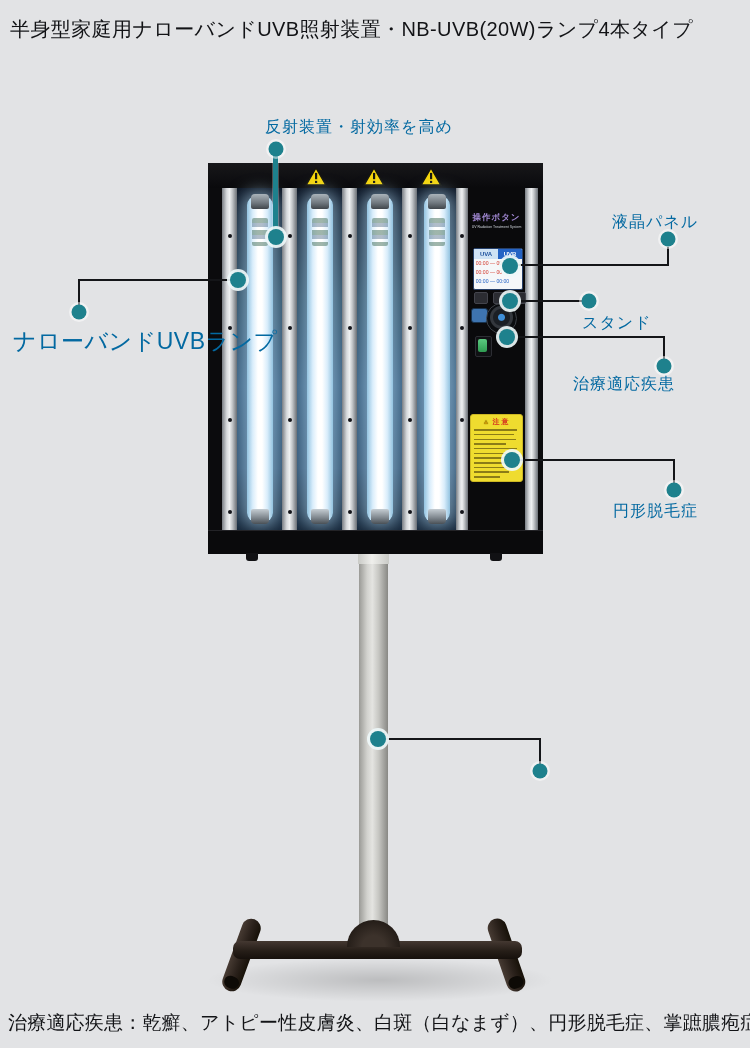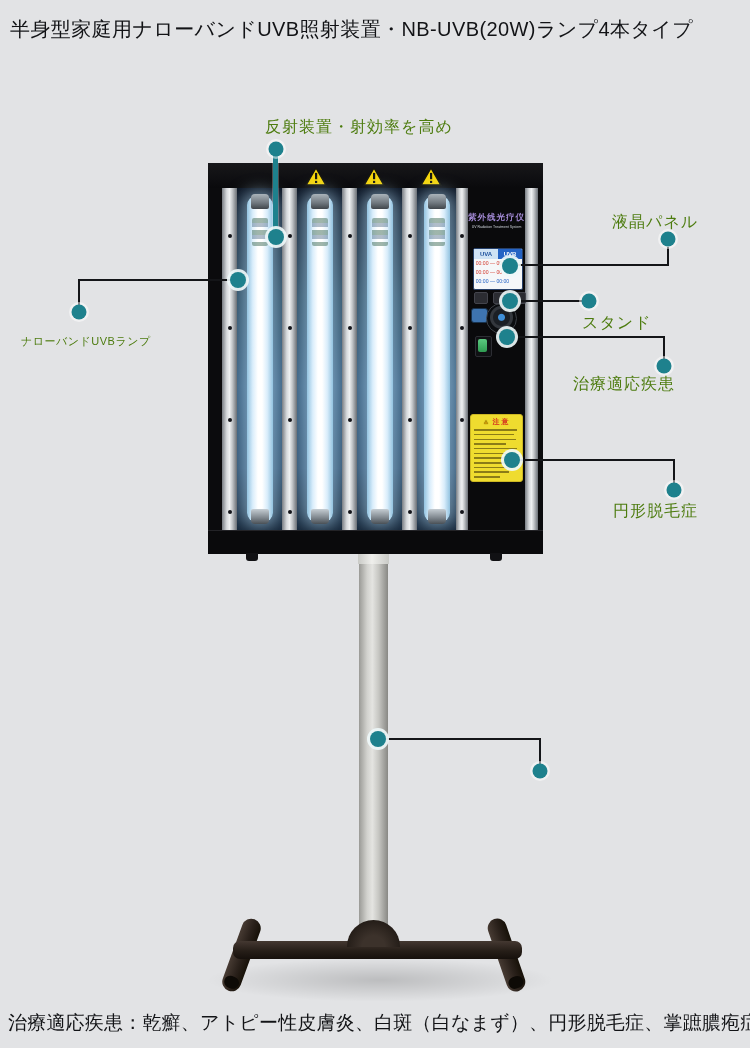--- a/index.html
+++ b/index.html
@@ -78,22 +78,22 @@
   .s-line{height:1.5px;background:rgba(72,60,8,.6);margin:3.2px 0 0 0;}
 
   
   .dot{position:absolute;width:15px;height:15px;border-radius:50%;background:#1e818d;
     box-shadow:0 0 0 2.5px rgba(255,255,255,.5);transform:translate(-50%,-50%);z-index:6;}
   .dot.ring{width:16px;height:16px;box-shadow:0 0 0 3px rgba(238,247,248,.92);}
   .cline{position:absolute;background:#141518;z-index:5;}
   .cline.h{height:2px;}
   .cline.v{width:2px;}
   .cline.teal{width:5px;background:#1e818d;box-shadow:0 0 0 1px rgba(255,255,255,.25);}
-  .clabel{position:absolute;font-size:16px;color:#4d7c0f;letter-spacing:1px;white-space:nowrap;z-index:6;}
-  .clabel.two-line{font-size:11px;line-height:28px;letter-spacing:.5px;margin-left:8px;}
+  .clabel{position:absolute;font-size:16px;color:#0369a1;letter-spacing:1px;white-space:nowrap;z-index:6;}
+  .clabel.two-line{font-size:23px;line-height:28px;letter-spacing:.5px;}
 </style>
 </head>
 <body>
 
 <div class="stage">
 
   <div class="page-title">半身型家庭用ナローバンドUVB照射装置・NB-UVB(20W)ランプ4本タイプ</div>
 
   <div class="floor-shadow"></div>
   <div class="base-foot left"></div>
@@ -153,21 +153,21 @@
       </div>
     <div class="rail" style="left:194px">
         <div class="screw"></div>
       </div>
     <div class="rail" style="left:248px;width:12px">
         <div class="screw"></div>
       </div>
     <div class="rail right-outer"></div>
 
     <div class="panel">
-      <div class="brand-cn">紫外线光疗仪</div>
+      <div class="brand-cn">操作ボタン</div>
       <div class="brand-en">UV Radiation Treatment System</div>
 
       <div class="lcd">
         <div class="lcd-tabs">
           <span class="lcd-tab-uva">UVA</span>
           <span class="lcd-tab-uvb">UVB</span>
         </div>
         <div class="lcd-row">00:00 — 00</div>
         <div class="lcd-row">00:00 — 00</div>
         <div class="lcd-row last">00:00 — 00:00</div>

